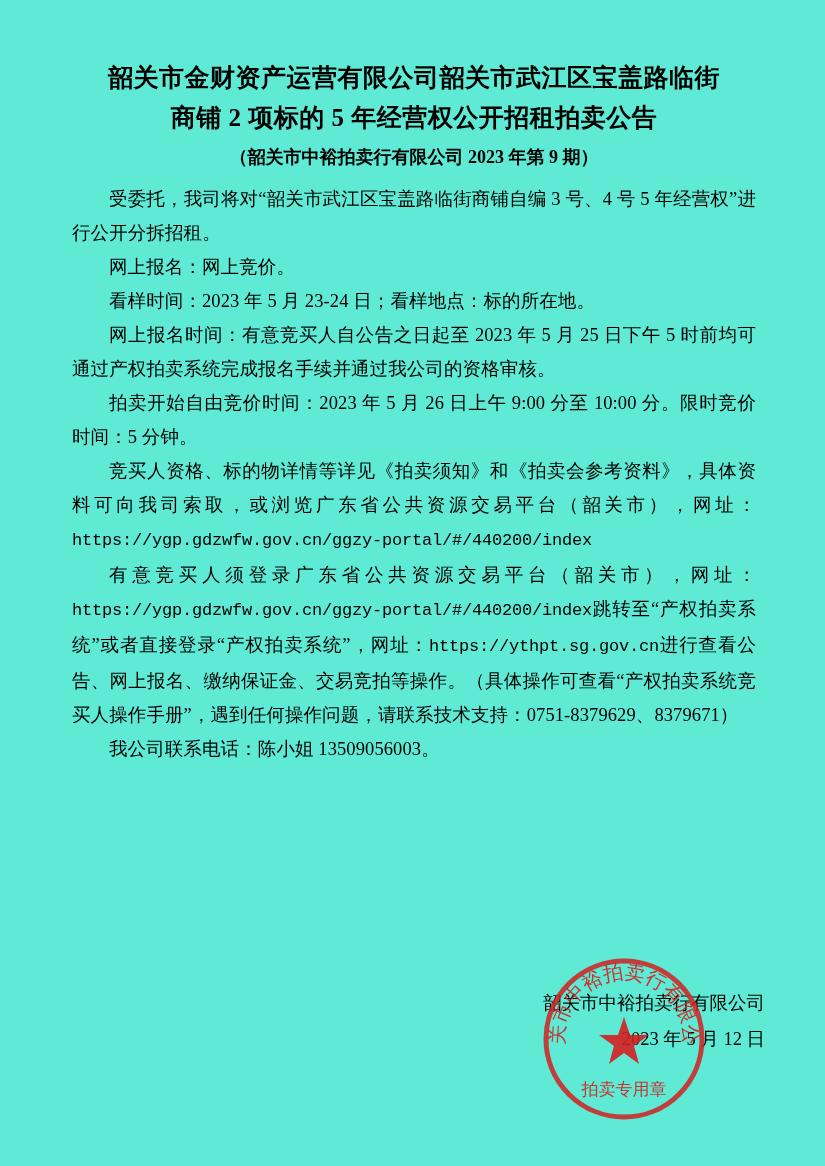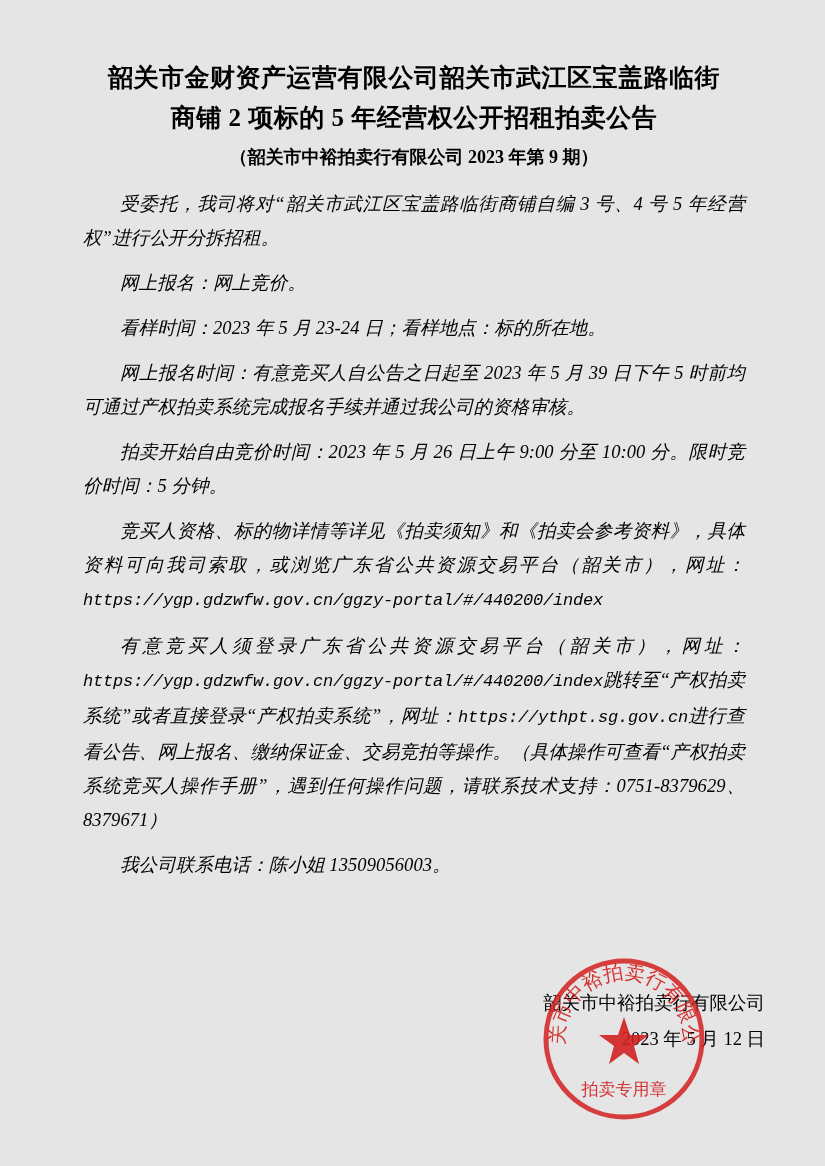--- a/index.html
+++ b/index.html
@@ -13,21 +13,21 @@
     position: relative;
     font-family: "Liberation Serif", "DejaVu Serif", serif;
     color: #000000;
     overflow: hidden;
   }
   .page {
     position: absolute;
     left: 0; top: 0;
     width: 825px;
     height: 1166px;
-    background: #e5e5e5;
+    background: #5eead4;
   }
   .content {
     position: absolute;
     left: 72px;
     top: 58px;
     width: 684px;
   }
   .title-block {
     text-align: center;
     margin-bottom: 4px;
@@ -49,28 +49,27 @@
   .title-sub {
     font-size: 18px;
     font-weight: bold;
     line-height: 38px;
     text-align: center;
   }
   .body-text {
     margin-top: 6px;
   }
   p.para {
-    margin: 11px;
+    margin: 0;
     font-size: 18.5px;
     line-height: 34px;
     text-align: justify;
     text-justify: inter-ideograph;
     text-indent: 2em;
     letter-spacing: 0.1px;
-    font-style: italic;
   }
   .u {
     text-decoration: underline;
   }
   .mono {
     font-family: "Liberation Mono", "DejaVu Sans Mono", monospace;
     font-size: 17px;
     letter-spacing: -0.2px;
   }
   .sign {
@@ -102,21 +101,21 @@
     <div class="title-block">
       <div class="title-main">韶关市金财资产运营有限公司韶关市武江区宝盖路临街</div>
       <div class="title-main">商铺 2 项标的 5 年经营权公开招租拍卖公告</div>
       <div class="title-sub">（韶关市中裕拍卖行有限公司 2023 年第 9 期）</div>
     </div>
 
     <div class="body-text">
       <p class="para">受委托，我司将对“韶关市武江区宝盖路临街商铺自编 3 号、4 号 5 年经营权”进行公开分拆招租。</p>
       <p class="para">网上报名：网上竞价。</p>
       <p class="para">看样时间：2023 年 5 月 23-24 日；看样地点：标的所在地。</p>
-      <p class="para">网上报名时间：有意竞买人自公告之日起至 2023 年 5 月 39 日下午 5 时前均可通过产权拍卖系统完成报名手续并通过我公司的资格审核。</p>
+      <p class="para">网上报名时间：有意竞买人自公告之日起至 2023 年 5 月 25 日下午 5 时前均可通过产权拍卖系统完成报名手续并通过我公司的资格审核。</p>
 
 
       <p class="para">拍卖开始自由竞价时间：2023 年 5 月 26 日上午 9:00 分至 10:00 分。限时竞价时间：5 分钟。</p>
 
       <p class="para"><span>竞买人资格、标的物详情等详见《拍卖须知》和《拍卖会参考资料》，具体资料可向我司索取，或浏览广东省公共资源交易平台（韶关市），网址：</span><span class="mono">https://ygp.gdzwfw.gov.cn/ggzy-portal/#/440200/index</span></p>
 
       <p class="para"><span>有意竞买人须登录广东省公共资源交易平台（韶关市），网址：</span><span class="mono">https://ygp.gdzwfw.gov.cn/ggzy-portal/#/440200/index</span><span>跳转至“产权拍卖系统”或者直接登录“产权拍卖系统”，网址：</span><span class="mono">https://ythpt.sg.gov.cn</span><span>进行查看公告、网上报名、缴纳保证金、交易竞拍等操作。（具体操作可查看“产权拍卖系统竞买人操作手册”，遇到任何操作问题，请联系技术支持：0751-8379629、8379671）</span></p>
 
       <p class="para">我公司联系电话：陈小姐 13509056003。</p>
     </div>

